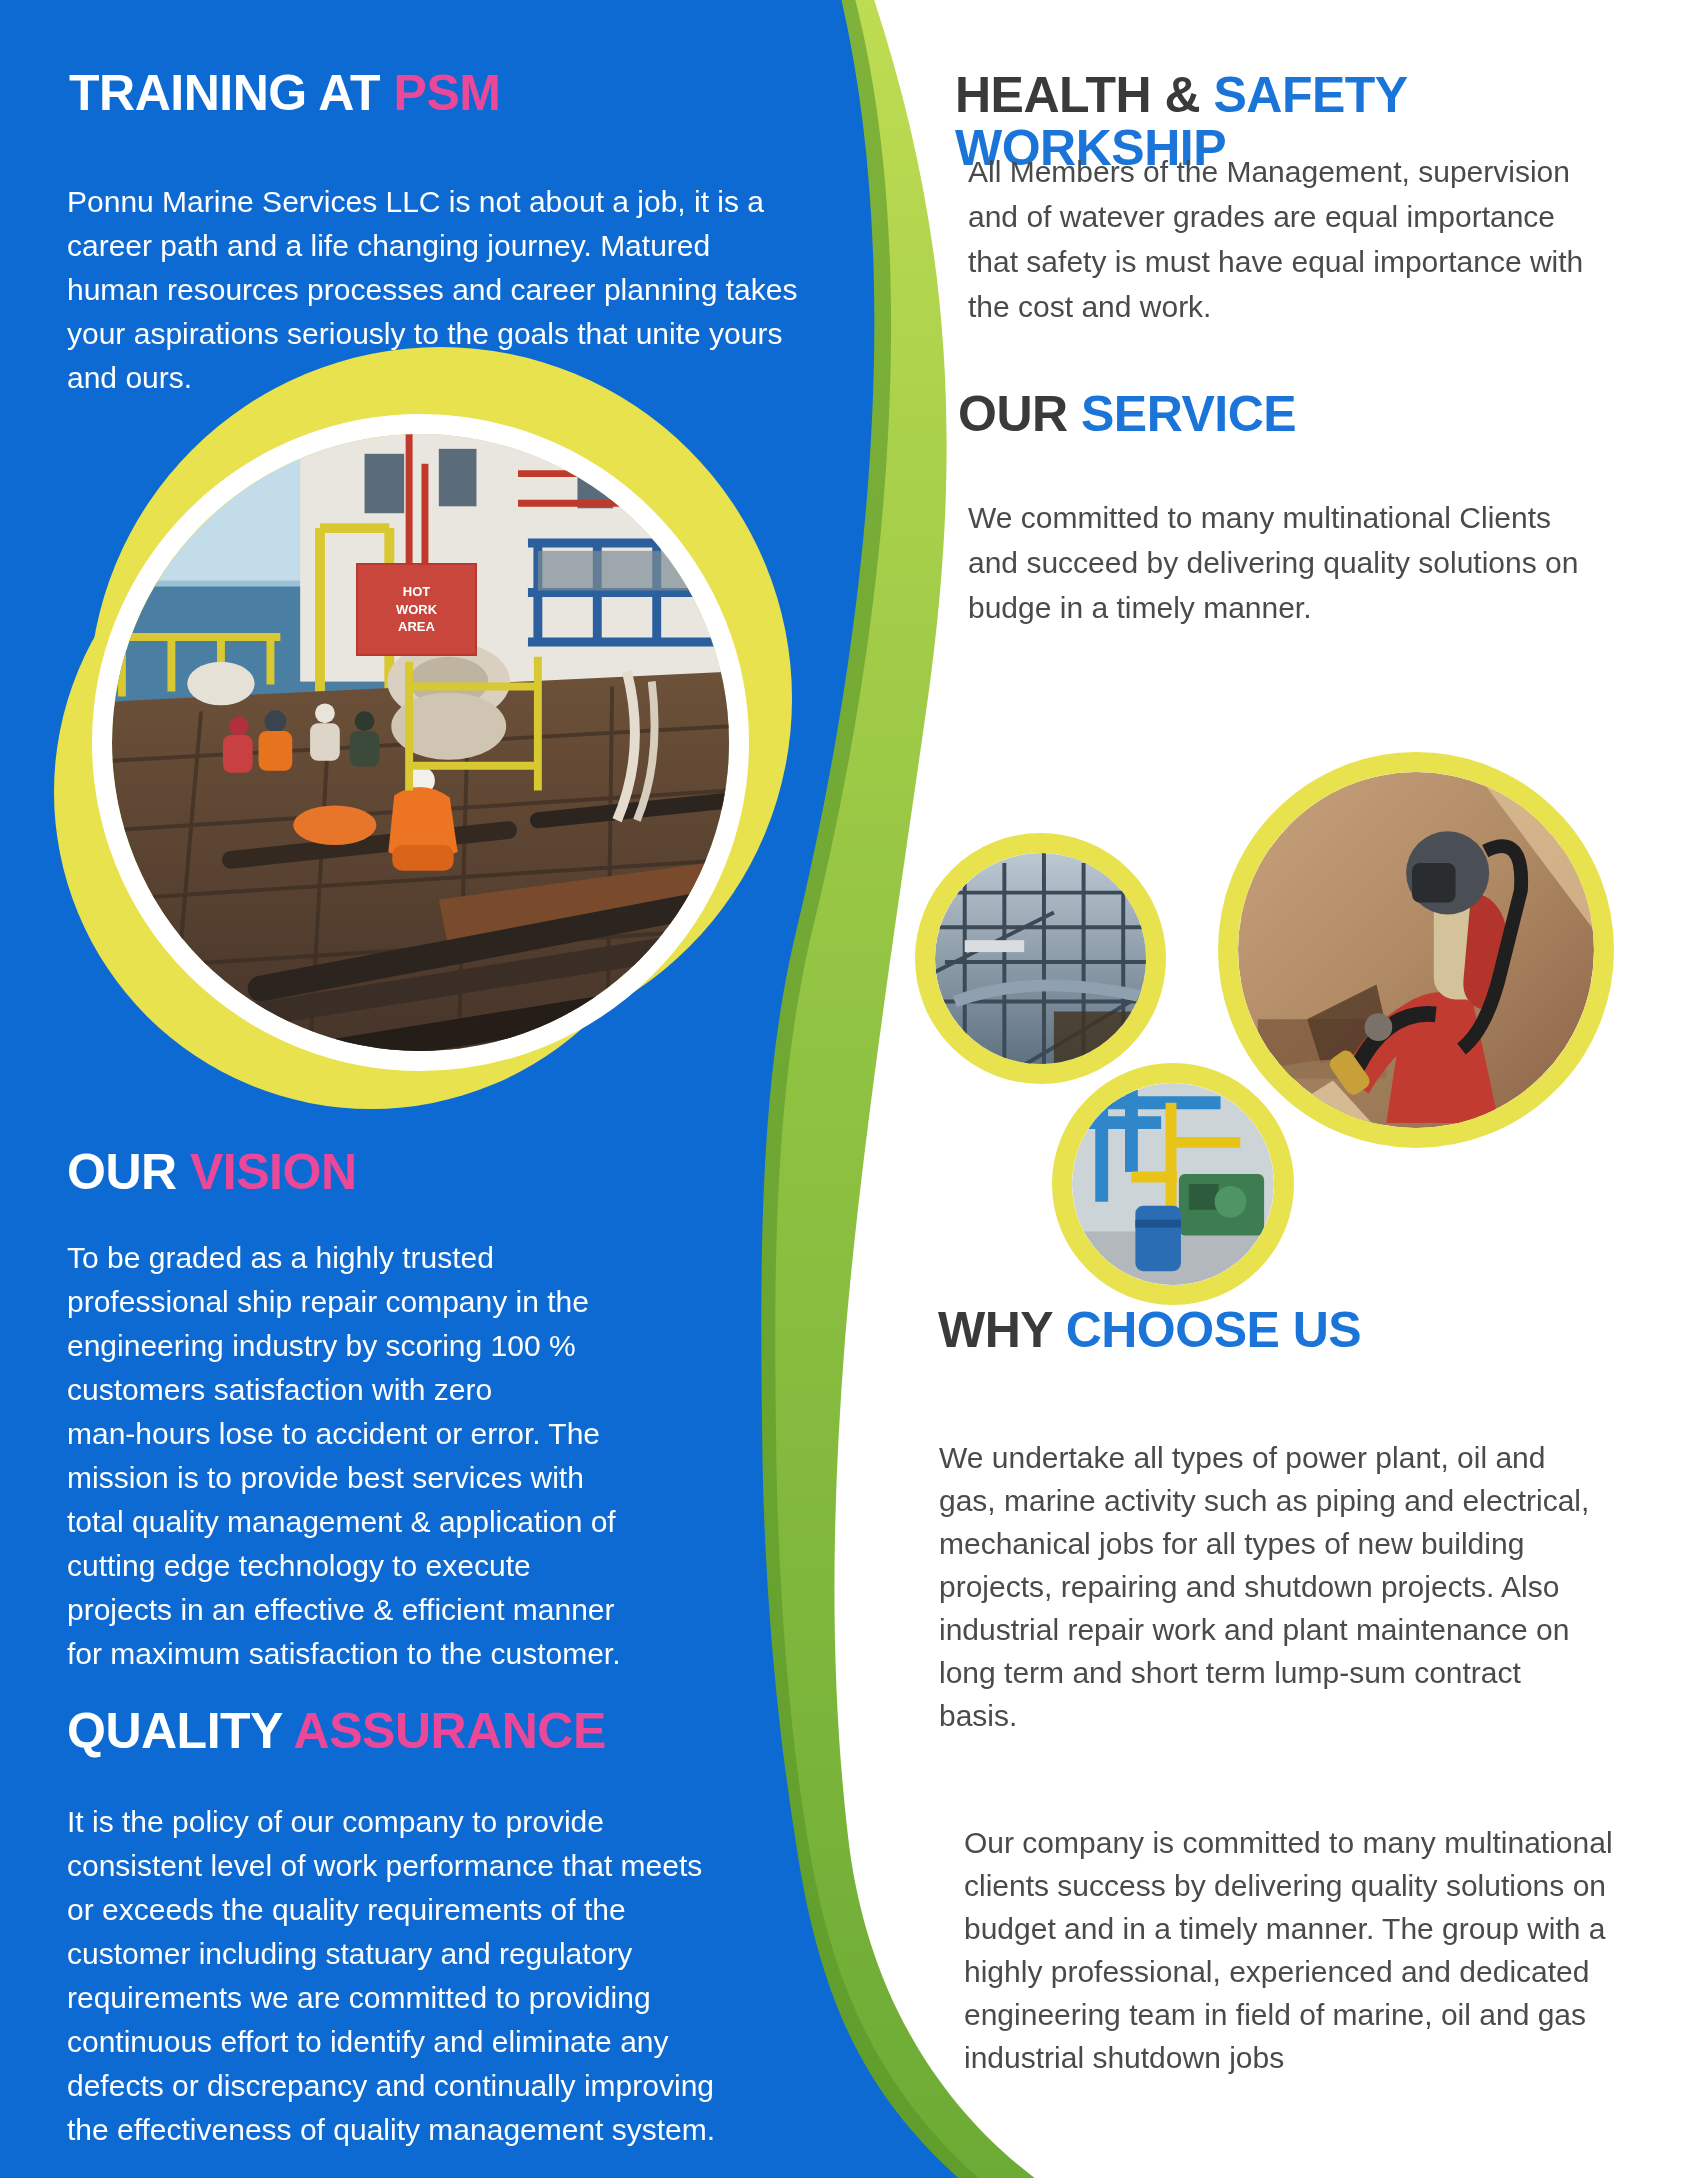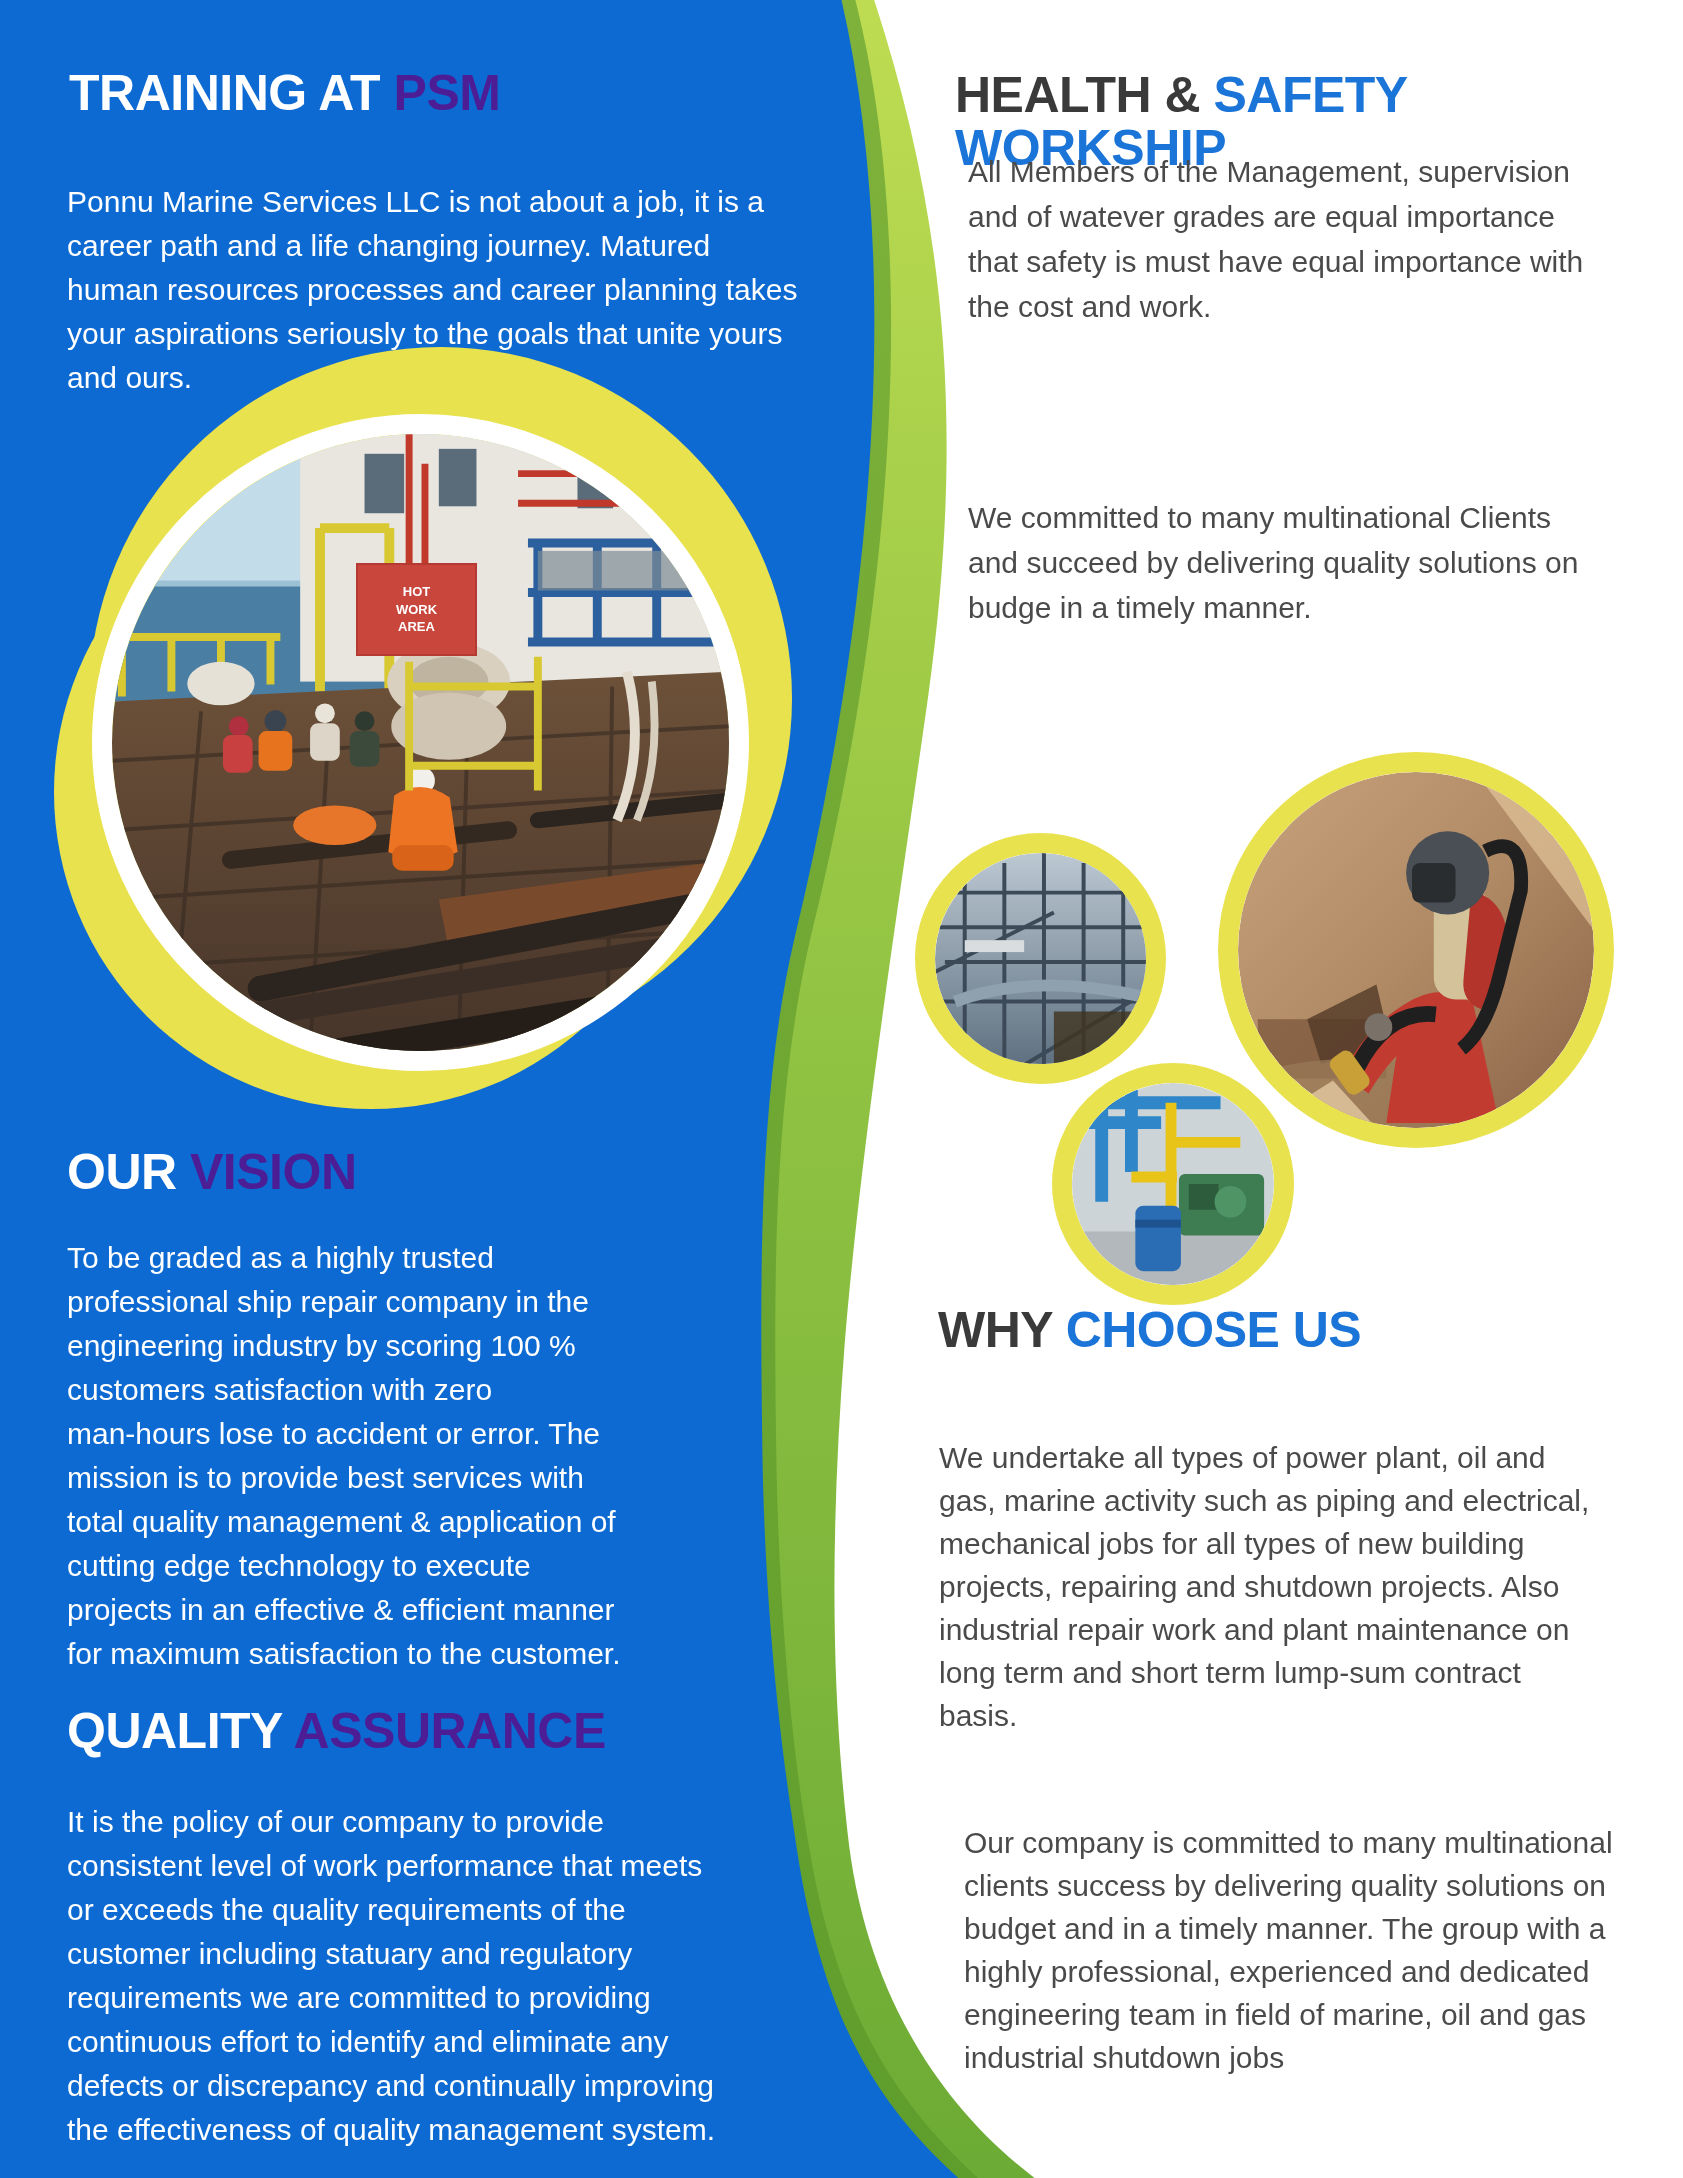--- a/index.html
+++ b/index.html
@@ -6,21 +6,21 @@
   .page{
     position:relative;width:1683px;height:2178px;overflow:hidden;background:#ffffff;
     font-family:"Liberation Sans", sans-serif;
   }
   .bg-svg{position:absolute;left:0;top:0;z-index:0;}
   
   .blk{position:absolute;z-index:5;}
   .pre{white-space:pre-line;}
   h1.title{margin:0;font-size:50px;font-weight:700;letter-spacing:-0.5px;line-height:1.05;}
   .t-white{color:#ffffff;}
-  .t-yellow{color:#4c1d95;margin-top:12px;}
+  .t-yellow{color:#ec4899;margin-top:12px;}
   .t-dark{color:#3a3a3a;}
   .t-blue{color:#1b74d8;}
   .body-left{color:#ffffff;font-size:30px;line-height:44px;margin-top:24px;}
   .body-right{color:#4a4a4a;font-size:30px;line-height:45px;}
   .body-right.tight{line-height:43px;}
   
   .yellow-blob{position:absolute;background:#e9e24f;border-radius:50%;z-index:1;}
   .photo-circle{position:absolute;border-radius:50%;overflow:hidden;z-index:2;box-sizing:border-box;}
   .white-ring{border:20px solid #ffffff;}
   .yellow-ring{border:20px solid #e9e24f;}
@@ -169,20 +169,24 @@
 
   <h1 class="title blk" style="left:955px;top:69px;">
     <span class="t-dark">HEALTH &amp;</span>
     <span class="t-blue">SAFETY WORKSHIP</span>
   </h1>
   <div class="blk body-right pre" style="left:968px;top:149px;width:713px;">All Members of the Management, supervision
 and of watever grades are equal importance
 that safety is must have equal importance with
 the cost and work.</div>
 
+  <h1 class="title blk" style="left:958px;top:388px;">
+    <span class="t-dark">OUR</span>
+    <span class="t-blue">SERVICE</span>
+  </h1>
   <div class="blk body-right pre" style="left:968px;top:495px;width:713px;">We committed to many multinational Clients
 and succeed by delivering quality solutions on
 budge in a timely manner.</div>
 
   <div class="photo-circle yellow-ring" style="left:915px;top:833px;width:251px;height:251px;z-index:4;">
     <svg width="212" height="212" viewBox="0 0 214 214">
       <defs>
         <linearGradient id="gPlant" x1="0" y1="0" x2="0" y2="1">
           <stop offset="0" stop-color="#bcc8d2"></stop>
             <stop offset="1" stop-color="#5f7181"></stop>

